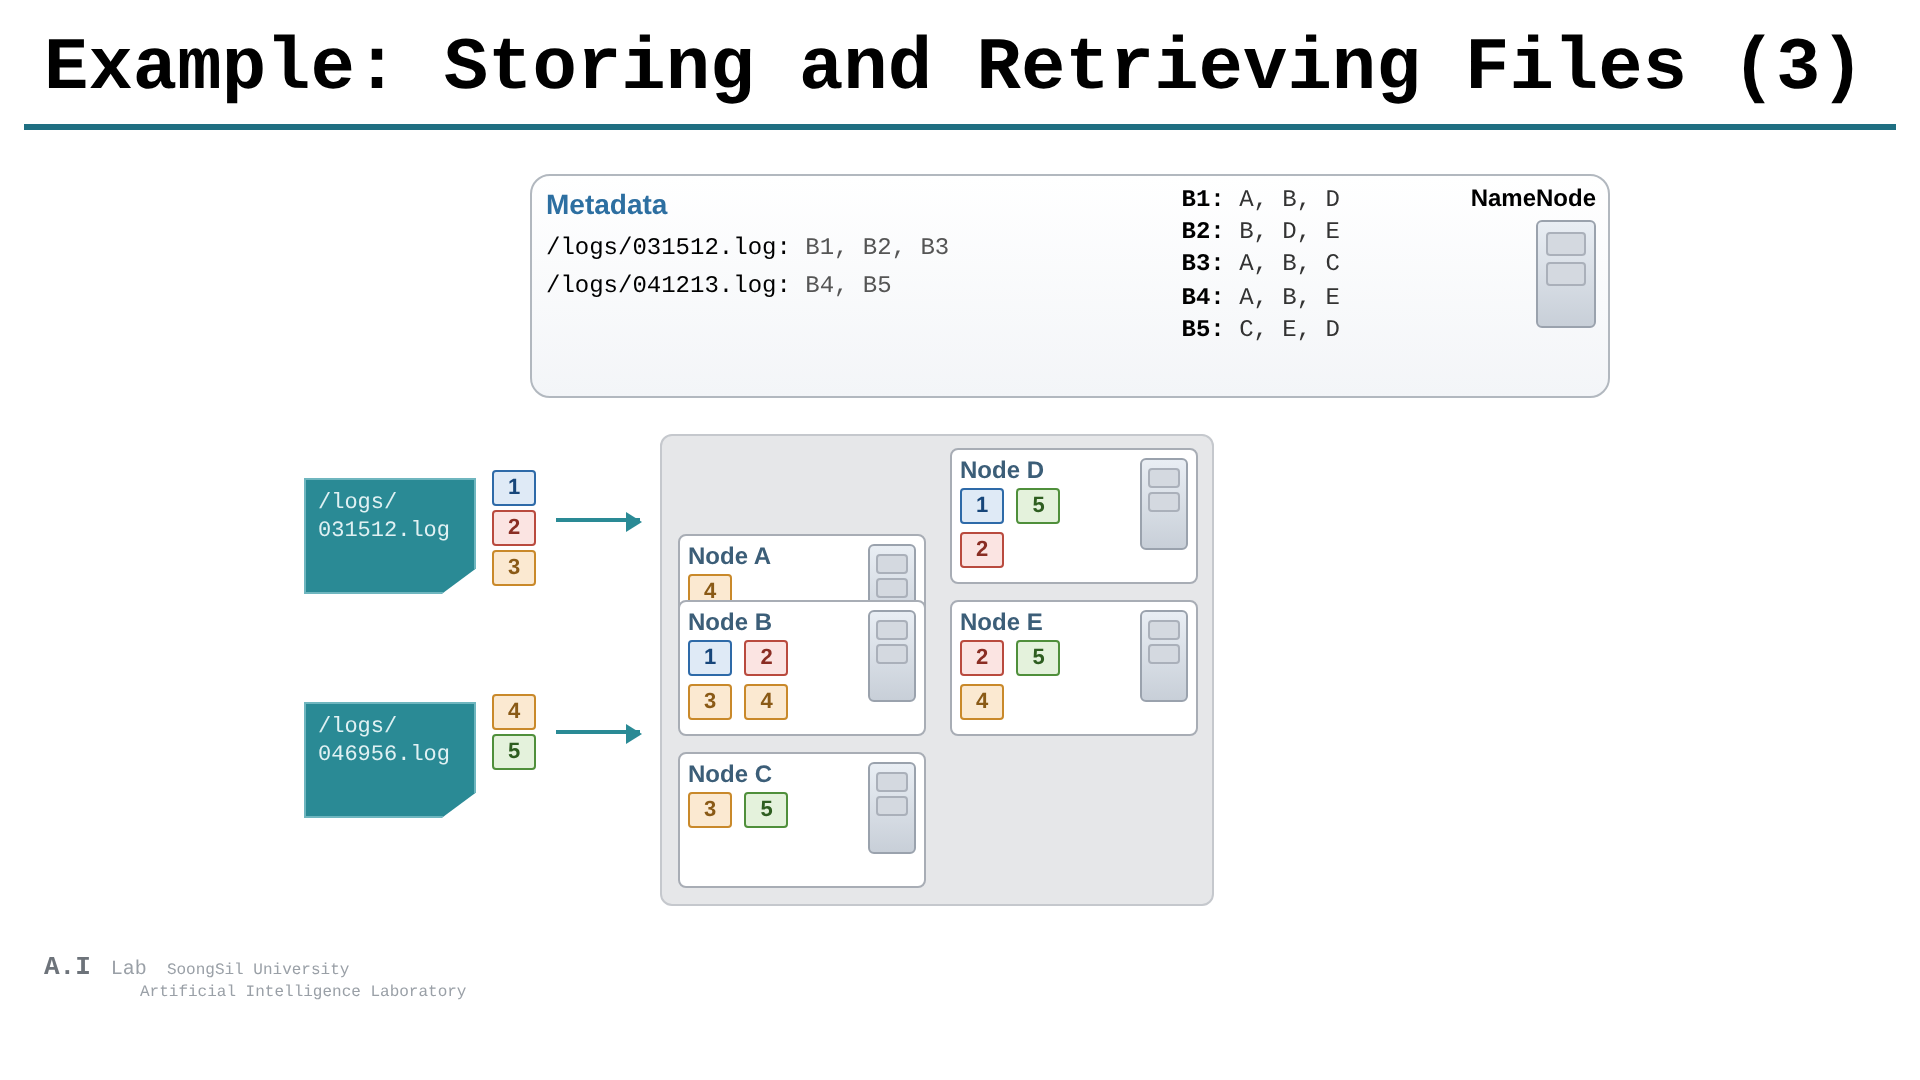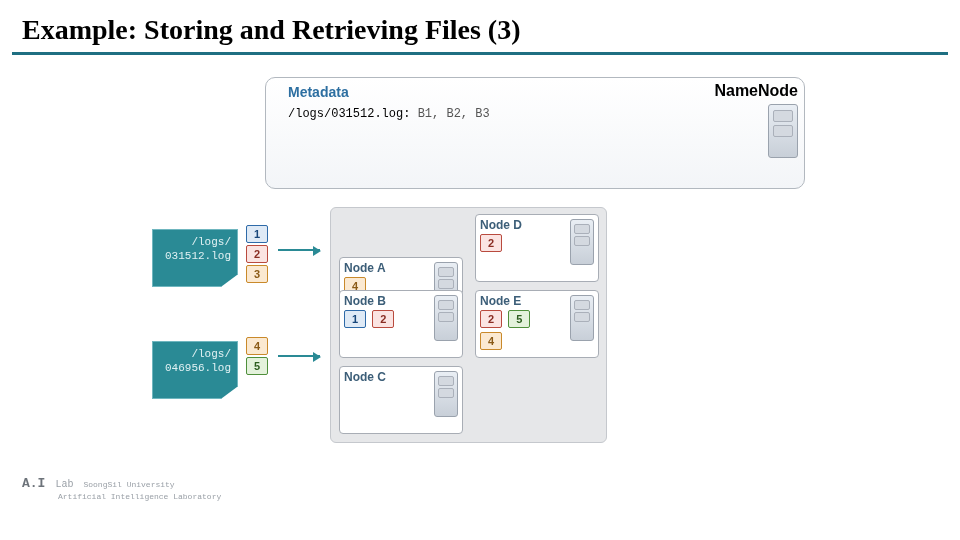--- a/index.html
+++ b/index.html
@@ -6,23 +6,23 @@
   body {
     margin: 0;
     width: 960px;
     height: 540px;
     font-family: Arial, Helvetica, sans-serif;
     background: #fff;
     color: #000;
     position: relative;
   }
   .slide-title {
-    font-family: Liberation Serif, serif;
+    font-family: Liberation Mono, monospace;
     font-weight: bold;
-    font-size: 28px;
+    font-size: 37px;
     padding: 14px 22px 6px 22px;
     border-radius: 13px;
   }
   .title-rule {
     height: 3px;
     background: #1f6f82;
     margin: 0 12px 4px 12px;
   }
   .content {
     position: relative;
@@ -33,31 +33,31 @@
   
   .meta-panel {
     position: absolute;
     top: 18px;
     left: 265px;
     width: 540px;
     height: 112px;
     border: 1px solid #b2b8bf;
     border-radius: 10px;
     background: linear-gradient(#ffffff,#f3f5f8);
-    padding: 6px 22px;
+    padding: 6px 7px;
   }
   .meta-side-right {
     position: absolute;
     right: 6px;
     top: 4px;
     width: 120px;
     text-align: right;
   }
   .meta-side-right .label {
-    font-size: 16px;
+    font-size: 12px;
     font-weight: bold;
   }
   .server-icon {
     width: 30px;
     height: 54px;
     margin: 4px 0 0 auto;
     background: linear-gradient(#e9eef4, #c8cfd8);
     border: 1px solid #9aa2ad;
     border-radius: 3px;
     position: relative;
@@ -108,21 +108,20 @@
     width: 86px;
     height: 58px;
     background: #2a8a95;
     color: #e0f1f3;
     font-family: "Courier New", monospace;
     font-size: 11px;
     padding: 6px 6px;
     border: 1px solid #6fb6bf;
     clip-path: polygon(0 0, 100% 0, 100% 78%, 80% 100%, 0 100%);
     line-height: 1.25;
-    text-align: right;
   }
   .file1 { top: 170px; }
   .file2 { top: 282px; }
 
   
   .blk {
     position: absolute;
     width: 22px;
     height: 18px;
     border-radius: 2px;
@@ -220,21 +219,32 @@
 
 <div class="content">
 
   <div class="meta-panel">
     <div class="meta-title">Metadata</div>
 
     <div class="meta-files">
       <span class="path">/logs/031512.log:</span>
       <span class="blocks">B1, B2, B3</span>
     </div>
-
+    <div class="meta-files">
+      <span class="path">/logs/041213.log:</span>
+      <span class="blocks">B4, B5</span>
+    </div>
+
+    <div class="block-map">
+      <div><b>B1:</b> <span>A, B, D</span></div>
+      <div><b>B2:</b> <span>B, D, E</span></div>
+      <div><b>B3:</b> <span>A, B, C</span></div>
+      <div><b>B4:</b> <span>A, B, E</span></div>
+      <div><b>B5:</b> <span>C, E, D</span></div>
+    </div>
 
     <div class="meta-side-right">
       <div class="label">NameNode</div>
       <div class="server-icon"></div>
     </div>
   </div>
 
   <div class="file-shape file1">
     <div>/logs/</div>
     <div>031512.log</div>
@@ -263,30 +273,42 @@
       </div>
     </div>
 
     <div class="node-box nB">
       <div class="node-title">Node B</div>
       <div class="server-mini"></div>
       <div class="row">
         <span class="blk c-blue">1</span>
         <span class="blk c-red">2</span>
       </div>
+      <div class="row">
+        <span class="blk c-orange">3</span>
+        <span class="blk c-orange">4</span>
+      </div>
     </div>
 
     <div class="node-box nC">
       <div class="node-title">Node C</div>
       <div class="server-mini"></div>
+      <div class="row">
+        <span class="blk c-orange">3</span>
+        <span class="blk c-green">5</span>
+      </div>
     </div>
 
     <div class="node-box nD">
       <div class="node-title">Node D</div>
       <div class="server-mini"></div>
+      <div class="row">
+        <span class="blk c-blue">1</span>
+        <span class="blk c-green">5</span>
+      </div>
       <div class="row">
         <span class="blk c-red">2</span>
       </div>
     </div>
 
     <div class="node-box nE">
       <div class="node-title">Node E</div>
       <div class="server-mini"></div>
       <div class="row">
         <span class="blk c-red">2</span>
@@ -297,14 +319,14 @@
       </div>
     </div>
   </div>
 
 </div>
 
 <div class="footer">
   <b>A.I</b>
   <span>Lab</span>
   <span style="font-size:8px;margin-left:4px;">SoongSil University</span><br>
-  <span style="font-size:8px;margin-left:36px;">Artificial Intelligence Laboratory</span>
+  <span style="font-size:8px;margin-left:48px;">Artificial Intelligence Laboratory</span>
 </div>
 
 </body></html>

